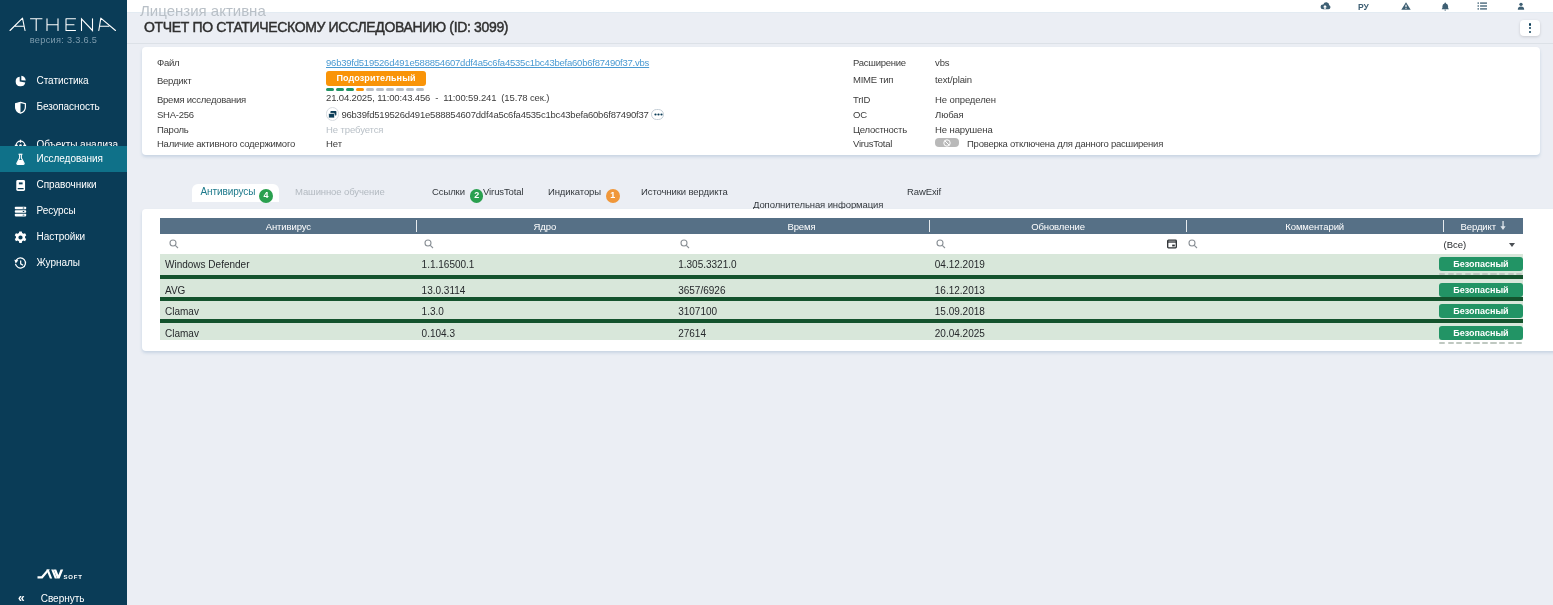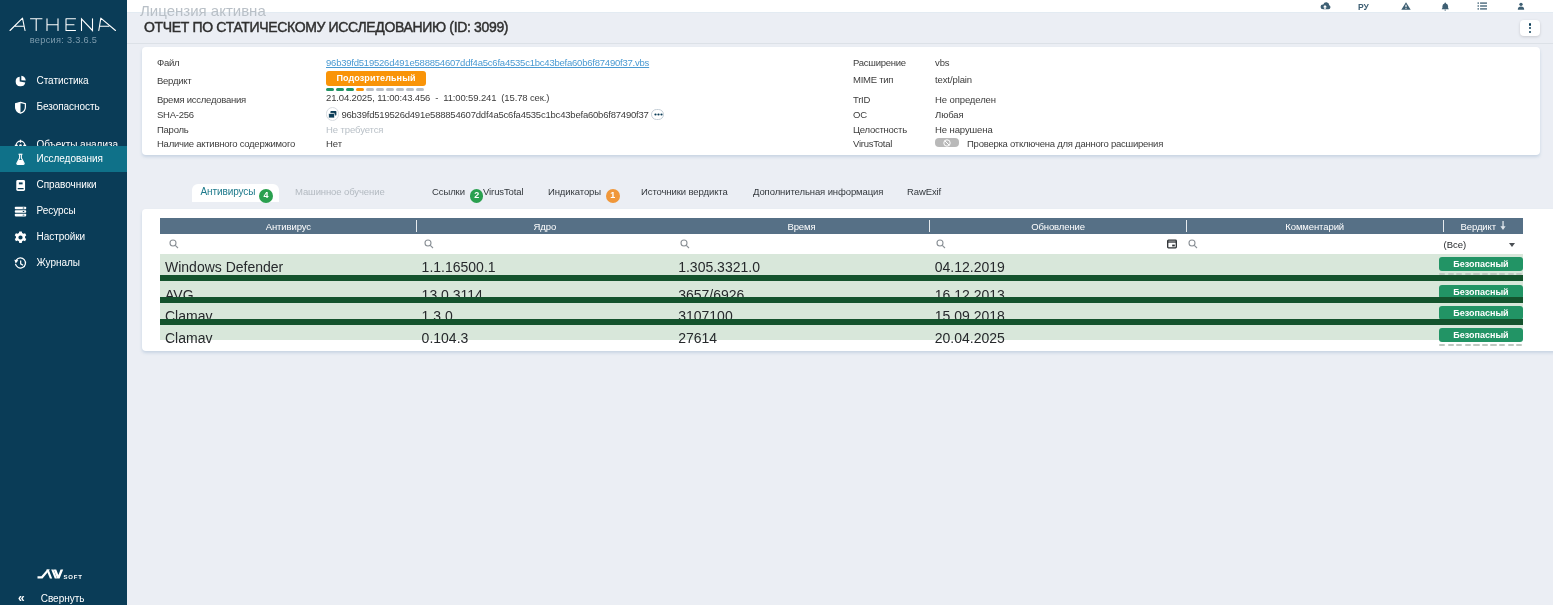--- a/index.html
+++ b/index.html
@@ -49,22 +49,22 @@
   .badge.green { background:#2aa04f; }
   .badge.orange { background:#f0973a; }
 
   
   #panel { position:absolute; left:142px; top:209px; width:1474px; height:142px; background:#fff; border-radius:4px; box-shadow:0 2px 3px rgba(100,140,180,0.25); }
   #thead { position:absolute; left:18px; top:9px; width:1363px; height:16px; background:#567086; }
   .hcell { position:absolute; top:3px; font-size:9.5px; color:#fff; text-align:center; letter-spacing:-0.1px; }
   .hsep { position:absolute; top:2px; width:1px; height:12px; background:#ffffff; opacity:0.85; }
   #tfilter { position:absolute; left:18px; top:25px; width:1363px; height:19.5px; background:#fff; }
   .trow { position:absolute; left:18px; width:1363px; height:21.7px; background:#d8e7da; }
-  .trow + .trow { border-top:6px solid #14532d; }
-  .tcell { position:absolute; top:5.5px; font-size:14px; color:#26292c; white-space:nowrap; }
+  .trow + .trow { border-top:4px solid #14532d; }
+  .tcell { position:absolute; top:5.5px; font-size:10px; color:#26292c; white-space:nowrap; }
   .gbadge { position:absolute; left:1279px; top:3.5px; width:84px; height:14px; background:#229465; border-radius:3px; color:#fff; font-size:9px; font-weight:bold; text-align:center; line-height:14px; }
   .gdash { position:absolute; left:1279px; top:19.5px; display:flex; gap:2.4px; }
   .gdash i { width:6.2px; height:2px; border-radius:1px; background:#bfc8c1; }
   .sico { position:absolute; top:5px; }
 </style>
 </head>
 <body>
 
 <div id="sidebar">
   <svg id="logo" width="108" height="15" viewBox="0 0 108 15">
@@ -276,21 +276,21 @@
   <div class="val" style="left:825px; top:91px; letter-spacing:-0.24px;">Проверка отключена для данного расширения</div>
 </div>
 
 <div id="tab-active"></div>
 <div class="tab" style="left:200.5px; color:#1e7a8c; font-size:10px;">Антивирусы<span class="badge green" style="margin-left:4px;">4</span></div>
 <div class="tab" style="left:295px; color:#b3bac1;">Машинное обучение</div>
 <div class="tab" style="left:432px;">Ссылки<span class="badge green">2</span></div>
 <div class="tab" style="left:483px;">VirusTotal</div>
 <div class="tab" style="left:548px;">Индикаторы<span class="badge orange">1</span></div>
 <div class="tab" style="left:641px;">Источники вердикта</div>
-<div class="tab" style="left:753px;">Дополнительная информация</div>
+<div class="tab" style="left:753px;margin-top:13px;">Дополнительная информация</div>
 <div class="tab" style="left:907px;text-align:center;">RawExif</div>
 
 <div id="panel">
   <div id="thead">
     <div class="hcell" style="left:0; width:256.6px;">Антивирус</div>
     <div class="hcell" style="left:256.6px; width:256.6px;">Ядро</div>
     <div class="hcell" style="left:513.2px; width:256.6px;">Время</div>
     <div class="hcell" style="left:769.8px; width:256.6px;">Обновление</div>
     <div class="hcell" style="left:1026.4px; width:256.6px;">Комментарий</div>
     <div class="hcell" style="left:1283px; width:80px;">Вердикт <svg width="6" height="9" viewBox="0 0 6 9" style="margin-left:1px;">

